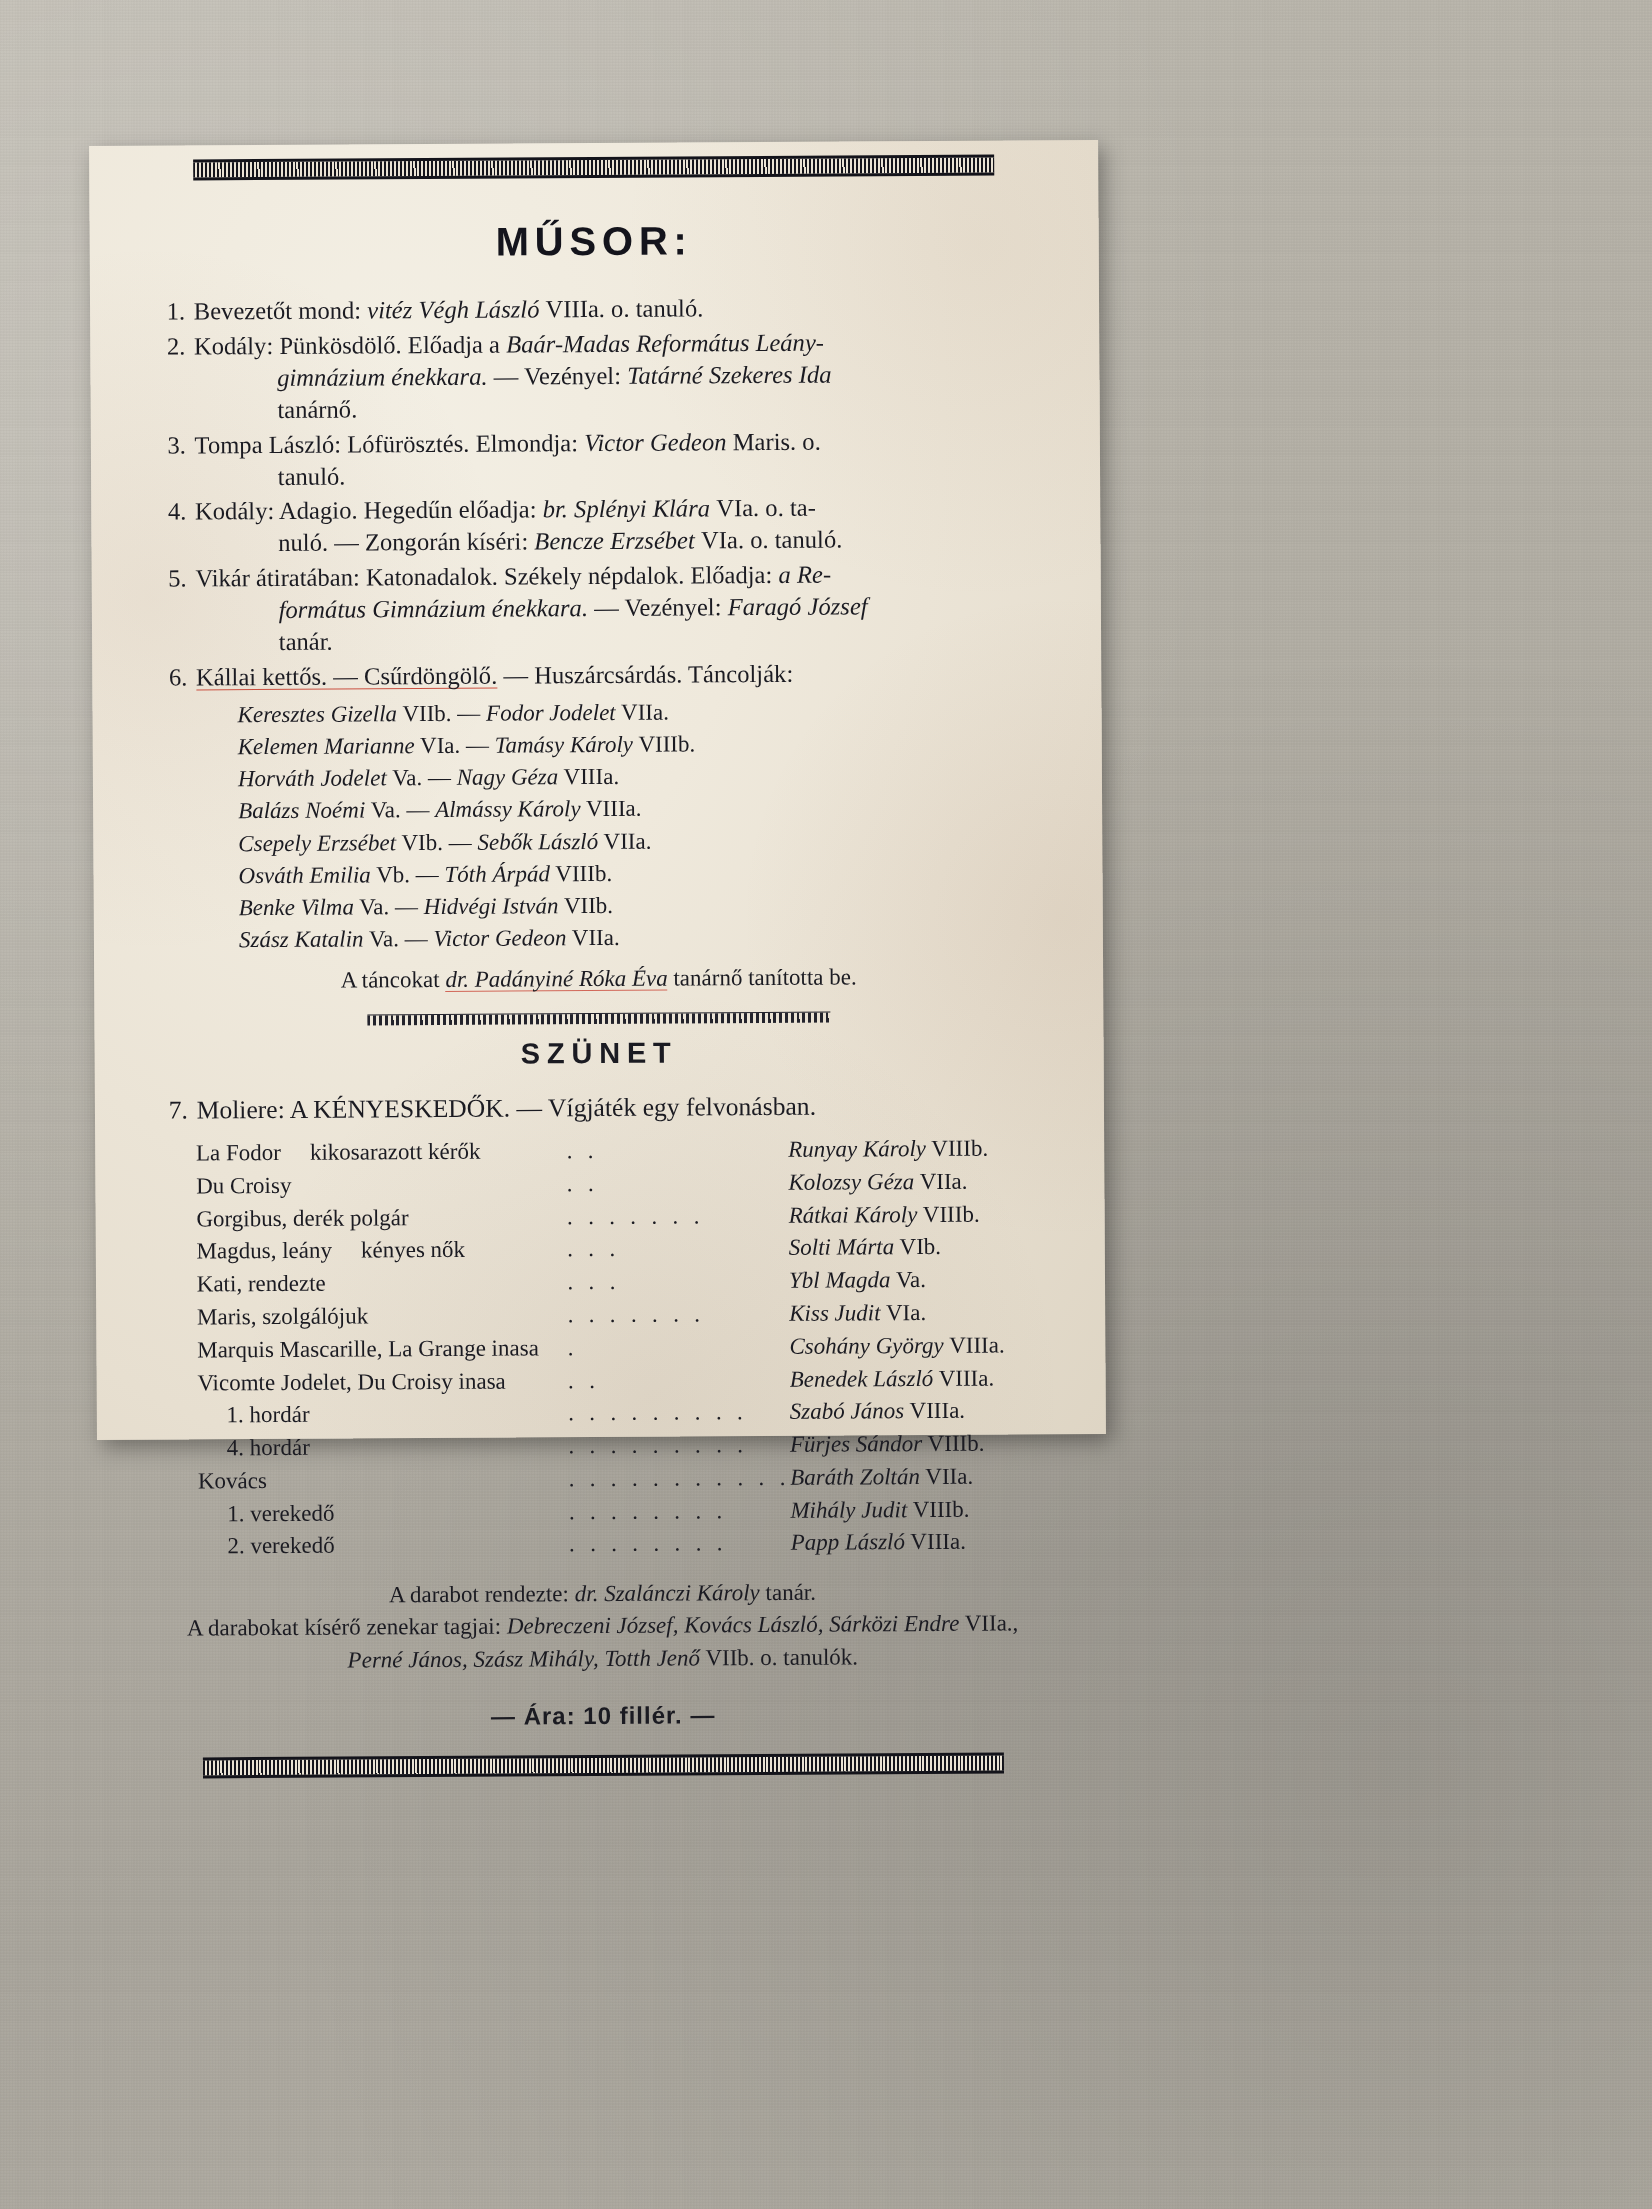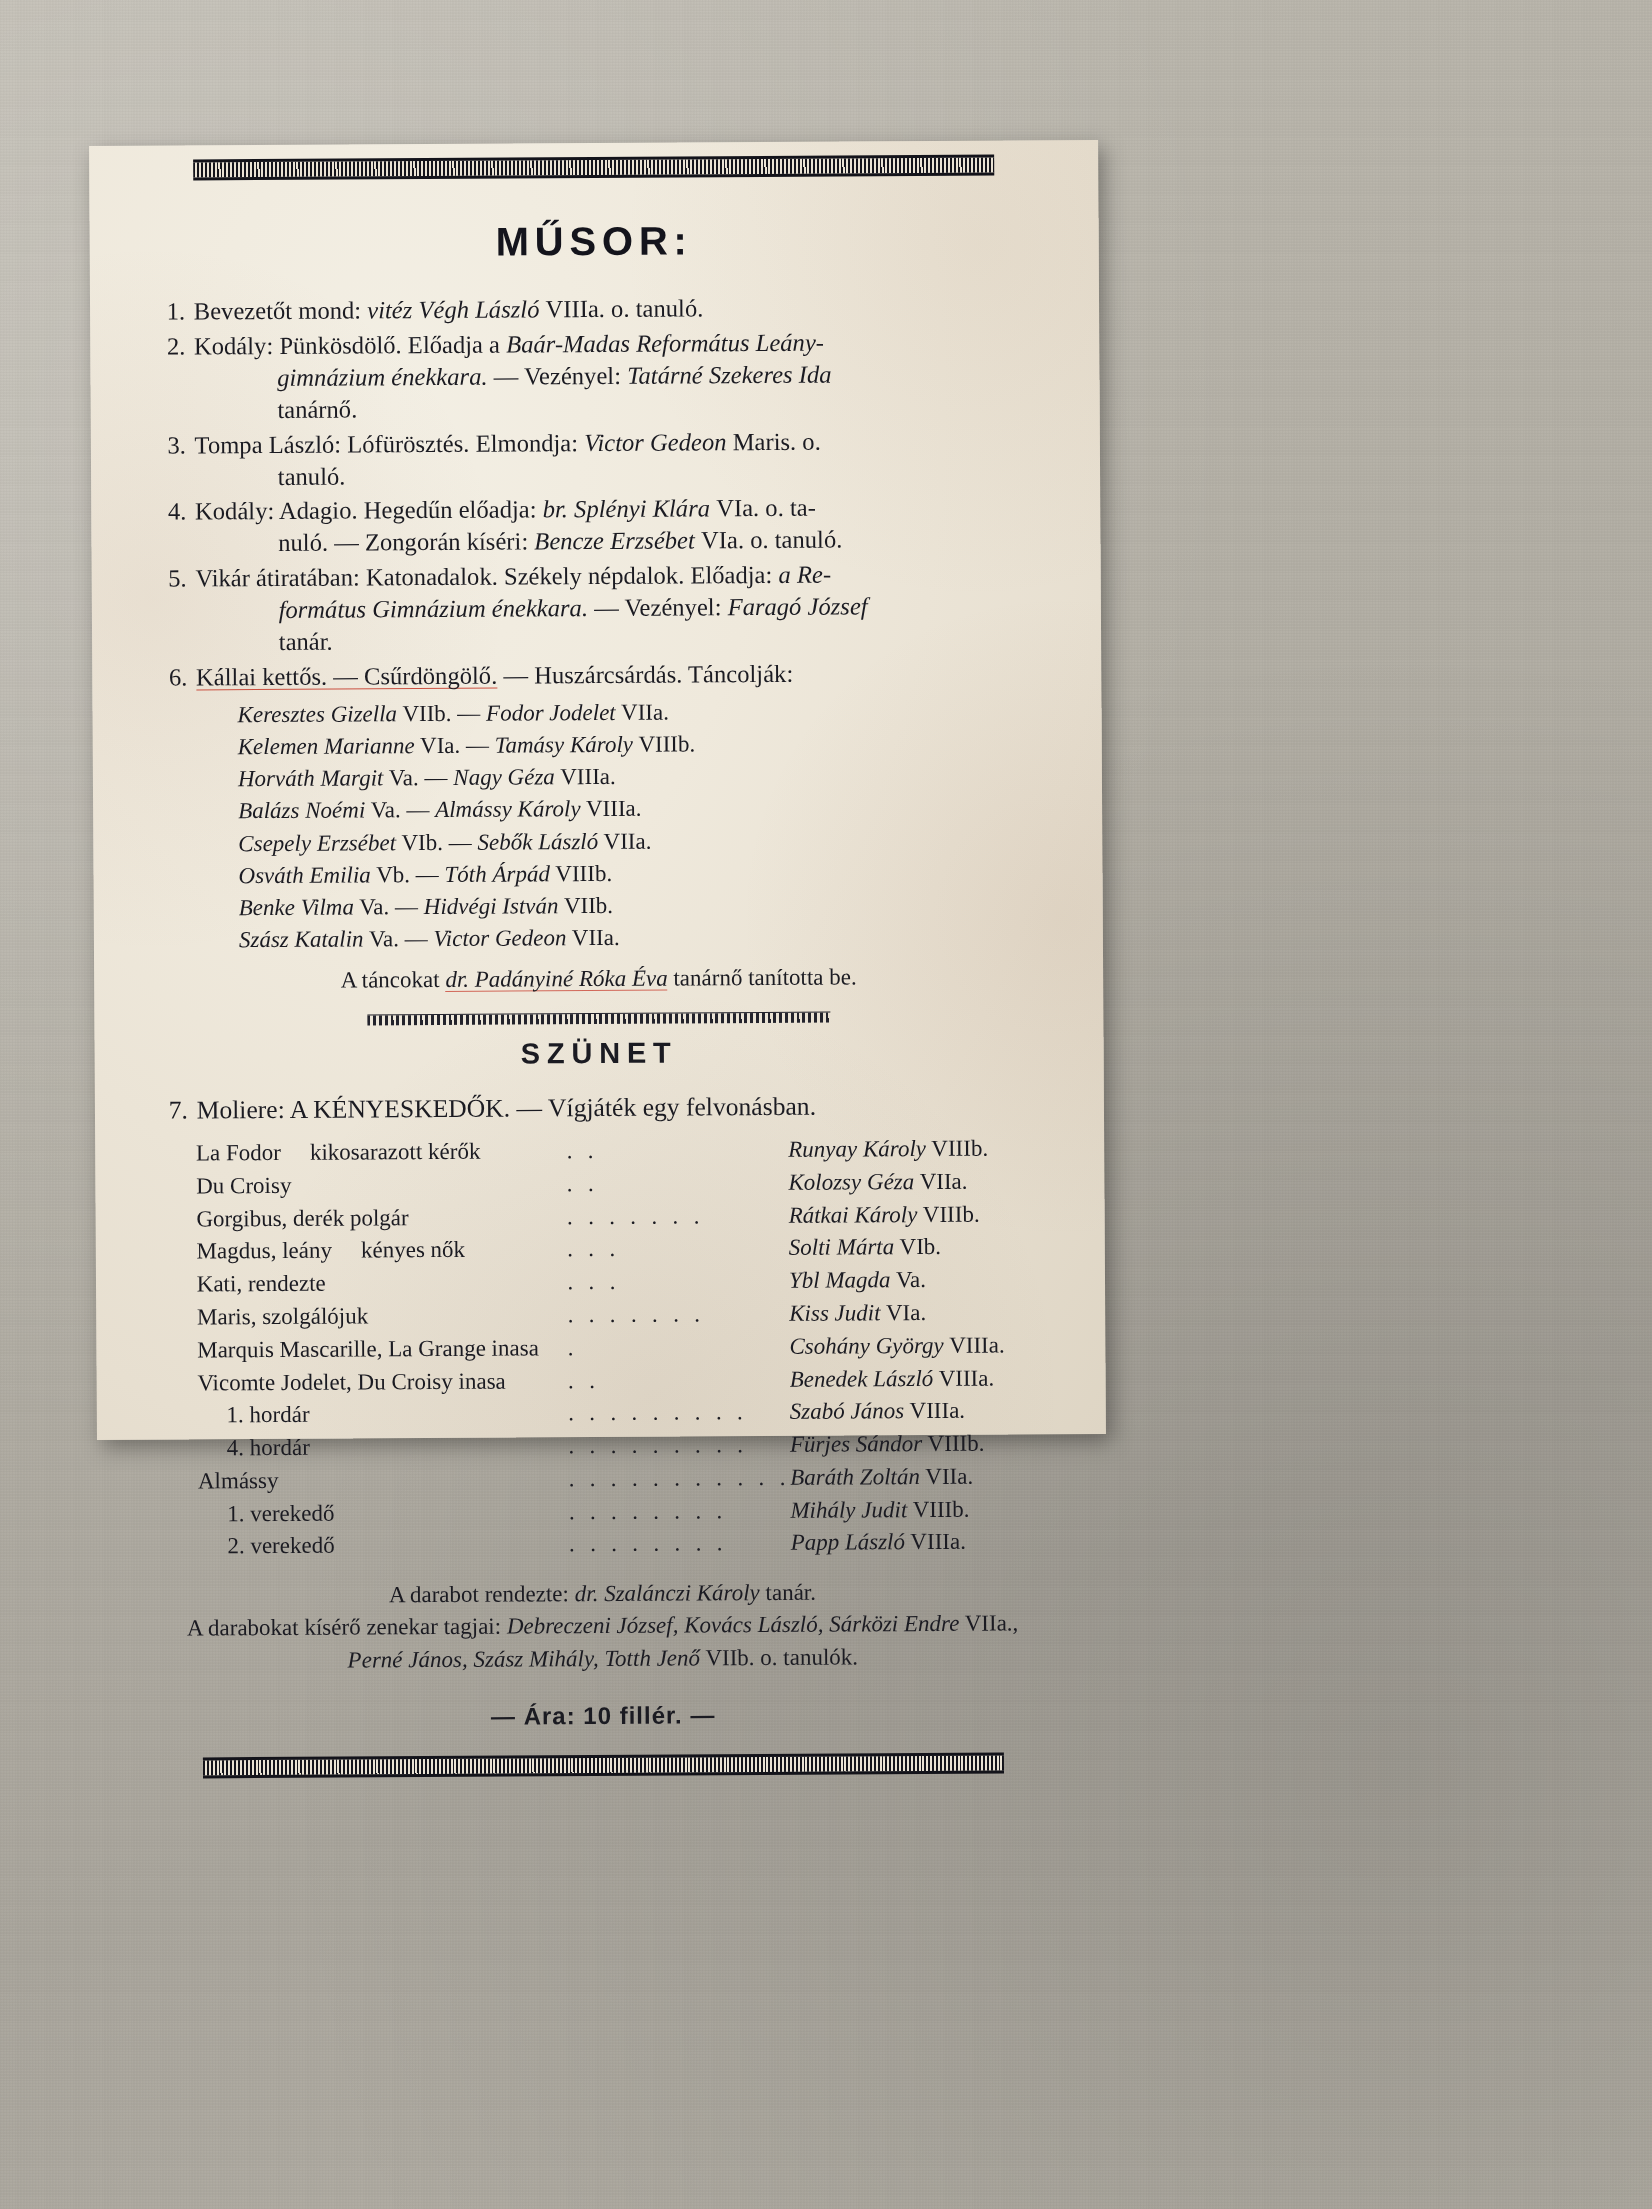--- a/index.html
+++ b/index.html
@@ -240,21 +240,21 @@
 
       <li>
         <span class="num">6.</span>
         <span class="body"><span class="red-underline">Kállai kettős. — Csűrdöngölő.</span><span> — Huszárcsárdás. Táncolják:</span></span>
       </li>
     </ol>
 
     <ul class="dancers">
       <li><span class="it">Keresztes Gizella</span> <span>VIIb.</span> — <span class="it">Fodor Jodelet</span> <span>VIIa.</span></li>
       <li><span class="it">Kelemen Marianne</span> <span>VIa.</span> — <span class="it">Tamásy Károly</span> <span>VIIIb.</span></li>
-      <li><span class="it">Horváth Margit</span> <span>Va.</span> — <span class="it">Nagy Géza</span> <span>VIIIa.</span></li>
+      <li><span class="it">Horváth Jodelet</span> <span>Va.</span> — <span class="it">Nagy Géza</span> <span>VIIIa.</span></li>
       <li><span class="it">Balázs Noémi</span> <span>Va.</span> — <span class="it">Almássy Károly</span> <span>VIIIa.</span></li>
       <li><span class="it">Csepely Erzsébet</span> <span>VIb.</span> — <span class="it">Sebők László</span> <span>VIIa.</span></li>
       <li><span class="it">Osváth Emilia</span> <span>Vb.</span> — <span class="it">Tóth Árpád</span> <span>VIIIb.</span></li>
       <li><span class="it">Benke Vilma</span> <span>Va.</span> — <span class="it">Hidvégi István</span> <span>VIIb.</span></li>
       <li><span class="it">Szász Katalin</span> <span>Va.</span> — <span class="it">Victor Gedeon</span> <span>VIIa.</span></li>
     </ul>
 
     <div class="teacher-line"><span>A táncokat </span><span class="it marker">dr. Padányiné Róka Éva</span><span> tanárnő tanította be.</span></div>
 
     <div class="divider-orn"></div>
@@ -309,21 +309,21 @@
           <td class="role"><span class="role-group">1. hordár</span></td>
           <td class="dots">. . . . . . . . .</td>
           <td class="actor"><span class="it">Szabó János</span> <span>VIIIa.</span></td>
         </tr>
         <tr>
           <td class="role"><span class="role-group">4. hordár</span></td>
           <td class="dots">. . . . . . . . .</td>
           <td class="actor"><span class="it">Fürjes Sándor</span> <span>VIIIb.</span></td>
         </tr>
         <tr>
-          <td class="role"><span>Almássy</span></td>
+          <td class="role"><span>Kovács</span></td>
           <td class="dots">. . . . . . . . . . .</td>
           <td class="actor"><span class="it">Baráth Zoltán</span> <span>VIIa.</span></td>
         </tr>
         <tr>
           <td class="role"><span class="role-group">1. verekedő</span></td>
           <td class="dots">. . . . . . . .</td>
           <td class="actor"><span class="it">Mihály Judit</span> <span>VIIIb.</span></td>
         </tr>
         <tr>
           <td class="role"><span class="role-group">2. verekedő</span></td>

